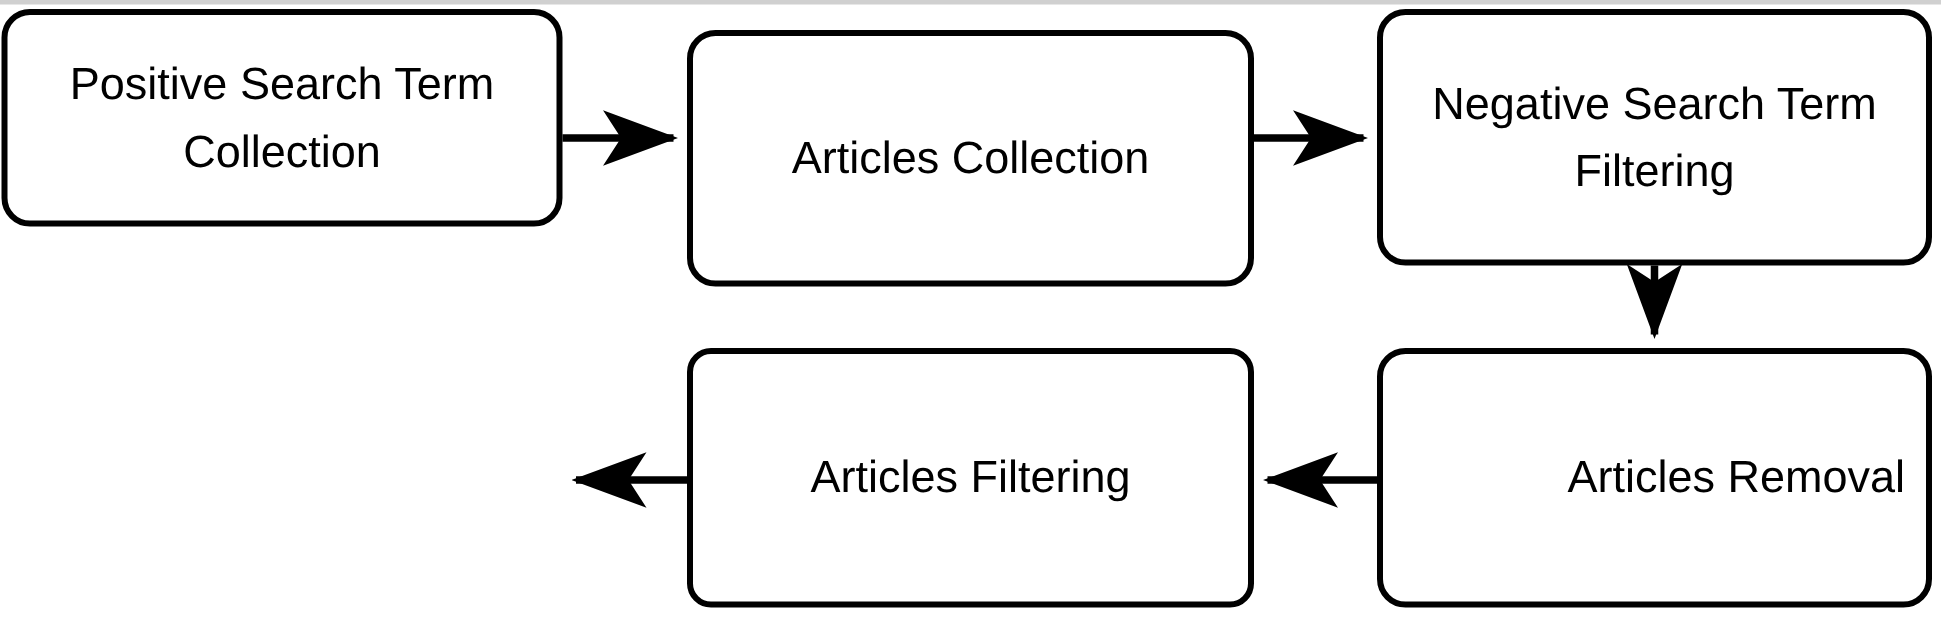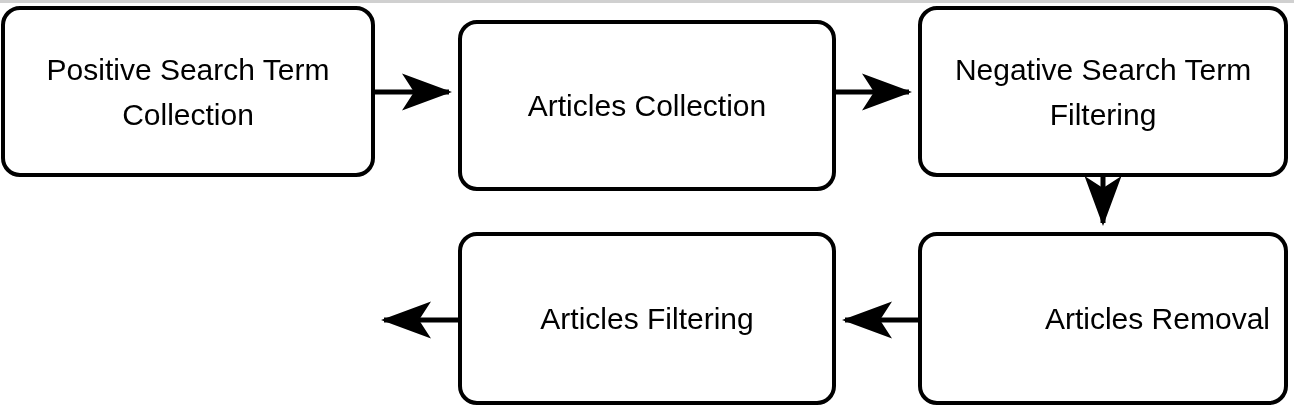--- a/index.html
+++ b/index.html
@@ -92,36 +92,36 @@
 
     <g>
       <line x1="918" y1="320" x2="845" y2="320" stroke="#000000" stroke-width="5" marker-end="url(#arrow-left)"></line>
     </g>
 
     <g>
       <line x1="458" y1="320" x2="384" y2="320" stroke="#000000" stroke-width="5" marker-end="url(#arrow-left)"></line>
     </g>
   </svg>
 
-  <div class="flow-node" id="node-0" style="left: 1px; top: 6px; width: 374px; height: 171px;">
+  <div class="flow-node" id="node-0" style="left: 1px; top: 6px; width: 374px; height: 145px;">
     <span class="node-label">Positive Search Term
 Collection</span>
   </div>
 
   <div class="flow-node" id="node-1" style="left: 458px; top: 20px; width: 378px; height: 171px;">
     <span class="node-label">Articles Collection</span>
   </div>
 
   <div class="flow-node" id="node-2" style="left: 918px; top: 6px; width: 370px; height: 171px;">
     <span class="node-label">Negative Search Term
 Filtering</span>
   </div>
 
 
-  <div class="flow-node" id="node-4" style="left: 458px; top: 232px; width: 378px; height: 173px;">
+  <div class="flow-node" id="node-4" style="left: 458px; top: 232px; width: 378px; height: 173px; border-radius: 16px;">
     <span class="node-label">Articles Filtering</span>
   </div>
 
   <div class="flow-node" id="node-5" style="left: 918px; top: 232px; width: 370px; height: 173px; justify-content: flex-end;">
     <span class="node-label">Articles Removal</span>
   </div>
 
 </div>
 
 </body></html>

